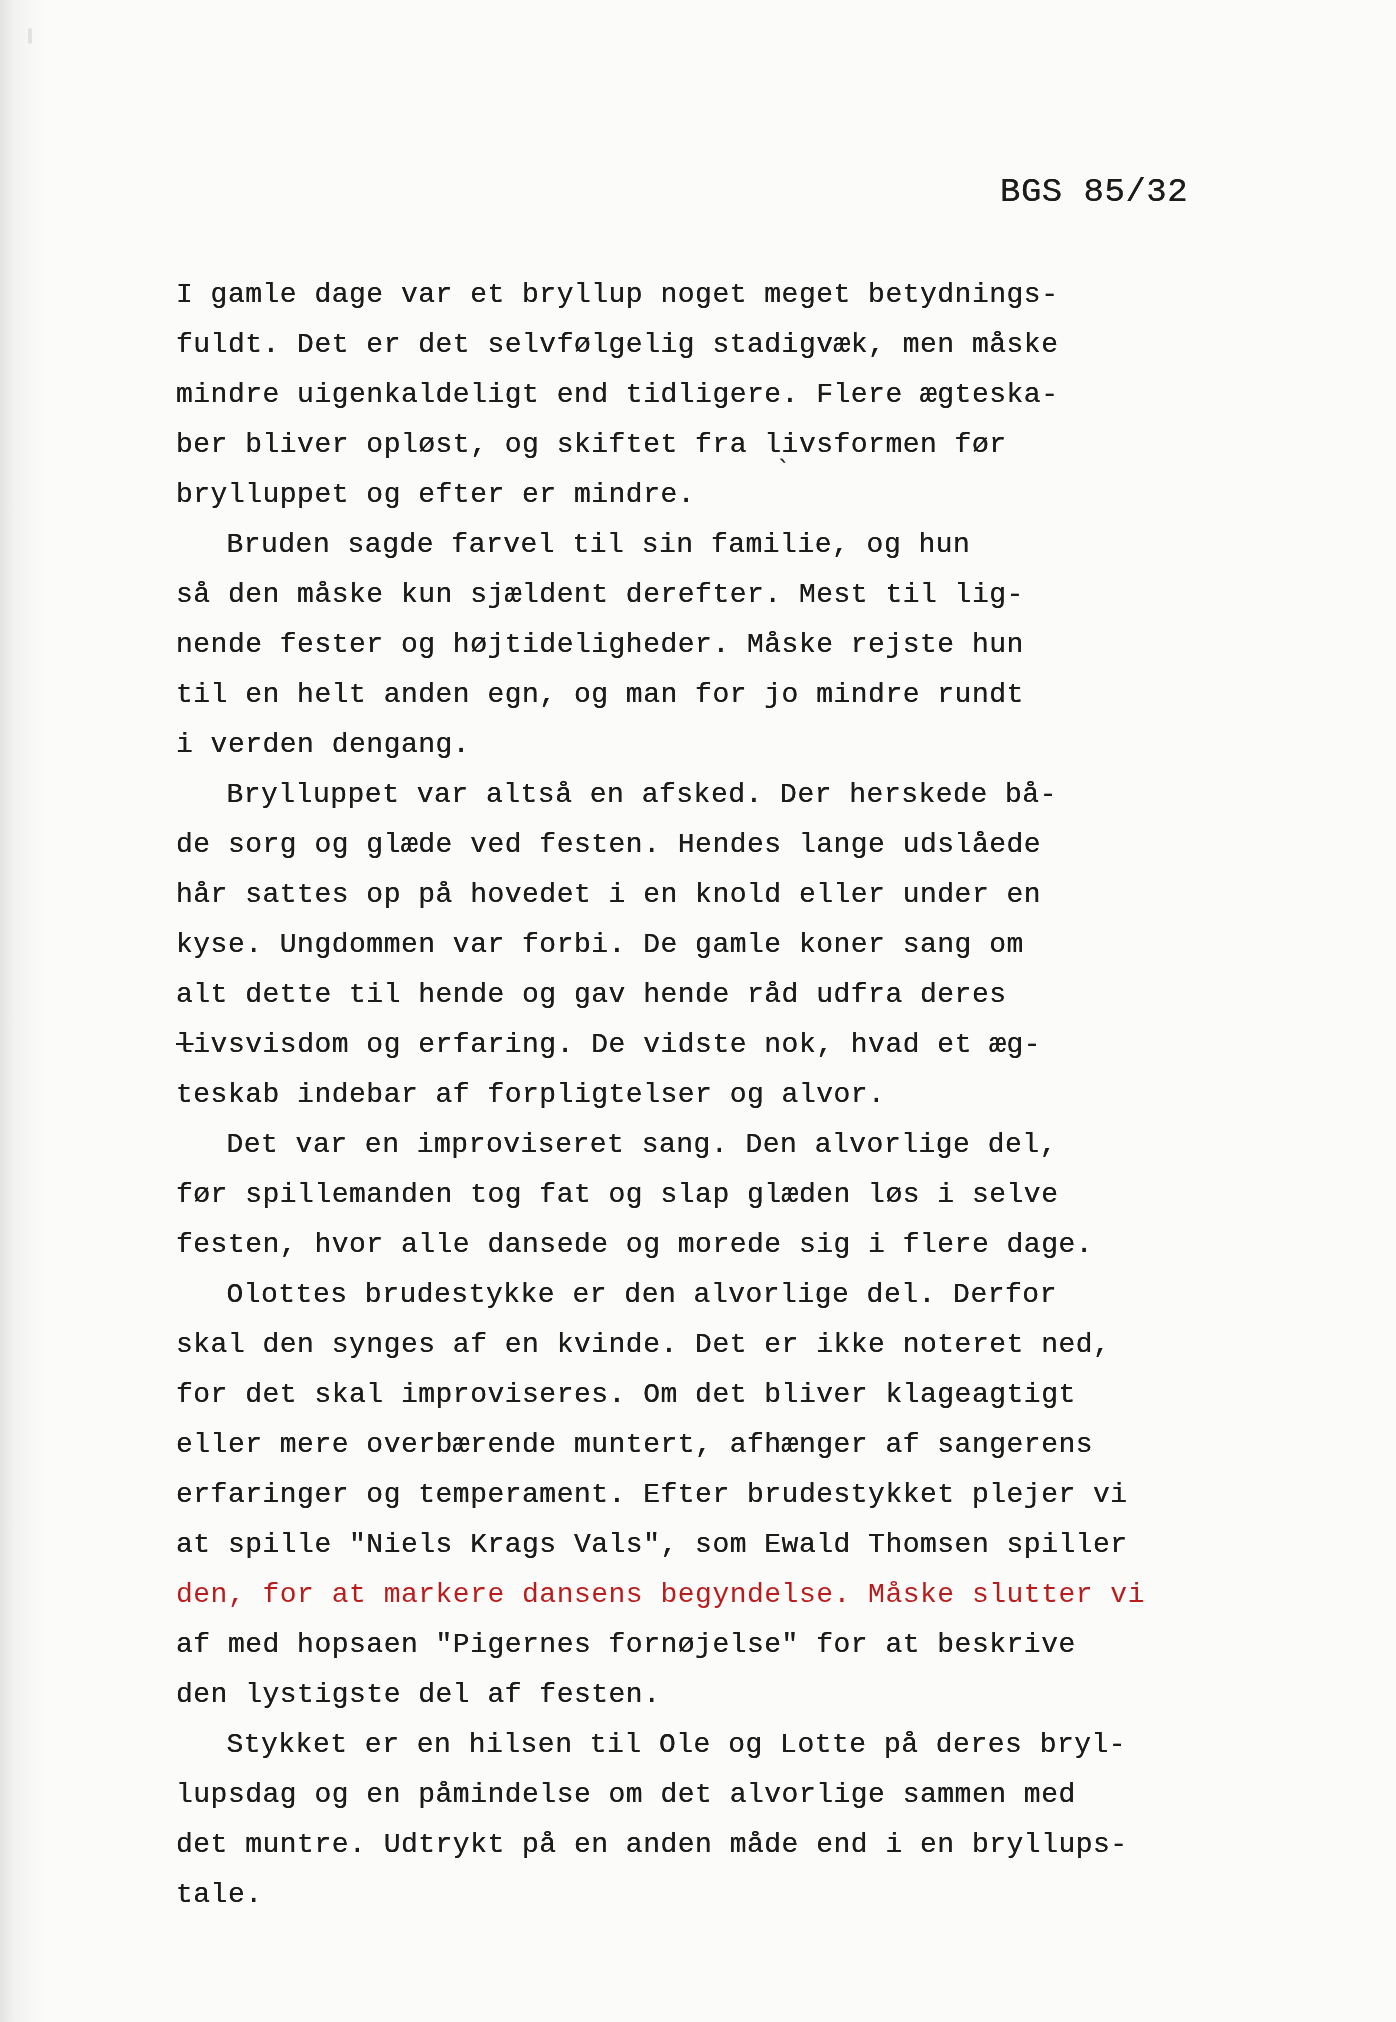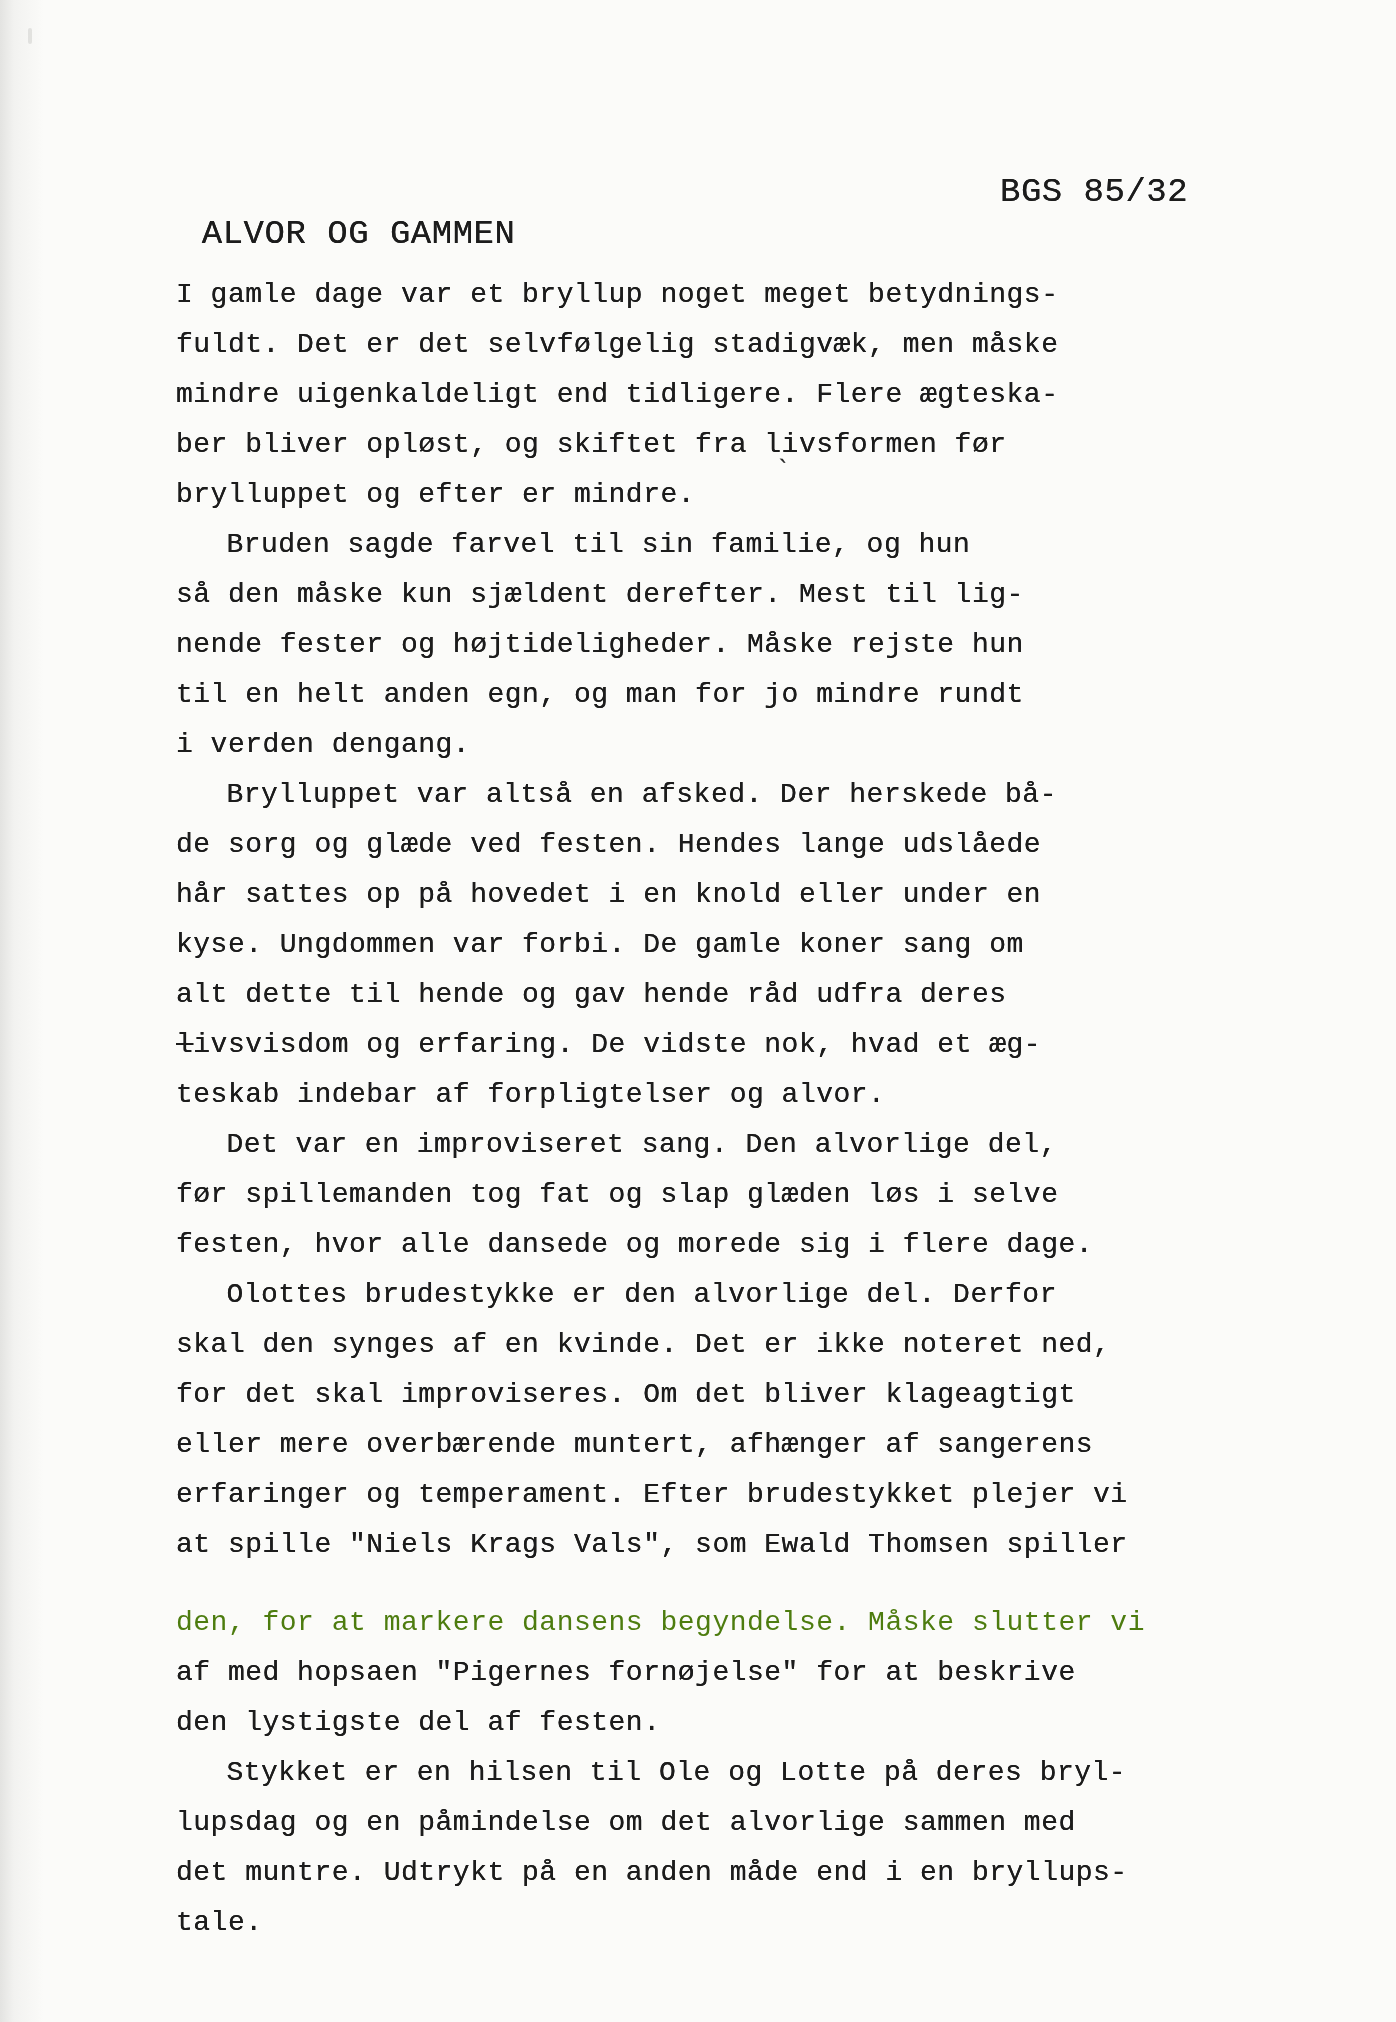--- a/index.html
+++ b/index.html
@@ -35,34 +35,33 @@
   .doc-body{
     position:absolute;left:176px;top:270px;width:1200px;
     font-size:28px;line-height:50px;
     color:#1c1c1c;
     text-shadow:0 0 .6px currentColor;
     letter-spacing:.5px;
     white-space:pre;
   }
   .doc-body .line{height:50px;}
   .doc-body .line.indent{text-indent:3ch;}
-  .doc-body .line.faded{color:#4d7c0f;text-shadow:none;margin-top:28px;}
+  .doc-body .line.faded{color:#b91c1c;text-shadow:none;}
   .overstrike{text-decoration:line-through;text-decoration-thickness:2px;}
   
   .stray-accent{
     position:absolute;left:772px;top:455px;
     font-size:30px;color:#2a2a2a;transform:rotate(8deg);
   }
 </style>
 </head>
 <body>
 
 <div class="scan-edge"></div>
 <div class="scan-tick"></div>
 
 <div class="page-header">
-  <span>ALVOR OG GAMMEN</span>
   <span class="ref">BGS 85/32</span>
 </div>
 
 <div class="doc-body" id="doc-lines"><div class="line">I gamle dage var et bryllup noget meget betydnings-</div><div class="line">fuldt. Det er det selvfølgelig stadigvæk, men måske</div><div class="line">mindre uigenkaldeligt end tidligere. Flere ægteska-</div><div class="line">ber bliver opløst, og skiftet fra livsformen før</div><div class="line">brylluppet og efter er mindre.</div><div class="line indent">Bruden sagde farvel til sin familie, og hun</div><div class="line">så den måske kun sjældent derefter. Mest til lig-</div><div class="line">nende fester og højtideligheder. Måske rejste hun</div><div class="line">til en helt anden egn, og man for jo mindre rundt</div><div class="line">i verden dengang.</div><div class="line indent">Brylluppet var altså en afsked. Der herskede bå-</div><div class="line">de sorg og glæde ved festen. Hendes lange udslåede</div><div class="line">hår sattes op på hovedet i en knold eller under en</div><div class="line">kyse. Ungdommen var forbi. De gamle koner sang om</div><div class="line">alt dette til hende og gav hende råd udfra deres</div><div class="line"><span class="overstrike">l</span>ivsvisdom og erfaring. De vidste nok, hvad et æg-</div><div class="line">teskab indebar af forpligtelser og alvor.</div><div class="line indent">Det var en improviseret sang. Den alvorlige del,</div><div class="line">før spillemanden tog fat og slap glæden løs i selve</div><div class="line">festen, hvor alle dansede og morede sig i flere dage.</div><div class="line indent">Olottes brudestykke er den alvorlige del. Derfor</div><div class="line">skal den synges af en kvinde. Det er ikke noteret ned,</div><div class="line">for det skal improviseres. Om det bliver klageagtigt</div><div class="line">eller mere overbærende muntert, afhænger af sangerens</div><div class="line">erfaringer og temperament. Efter brudestykket plejer vi</div><div class="line">at spille "Niels Krags Vals", som Ewald Thomsen spiller</div><div class="line faded">den, for at markere dansens begyndelse. Måske slutter vi</div><div class="line">af med hopsaen "Pigernes fornøjelse" for at beskrive</div><div class="line">den lystigste del af festen.</div><div class="line indent">Stykket er en hilsen til Ole og Lotte på deres bryl-</div><div class="line">lupsdag og en påmindelse om det alvorlige sammen med</div><div class="line">det muntre. Udtrykt på en anden måde end i en bryllups-</div><div class="line">tale.</div></div>
 
 <div class="stray-accent">`</div>
 
 </body></html>

